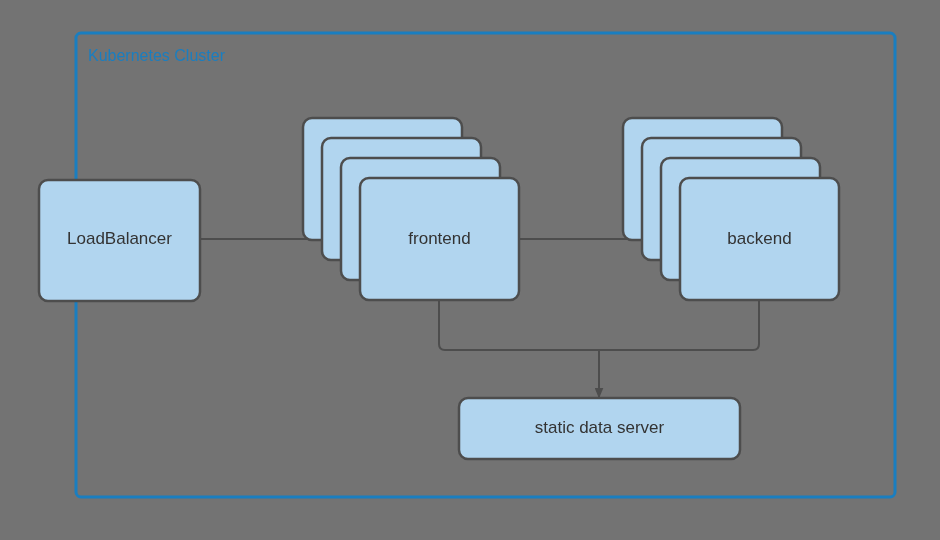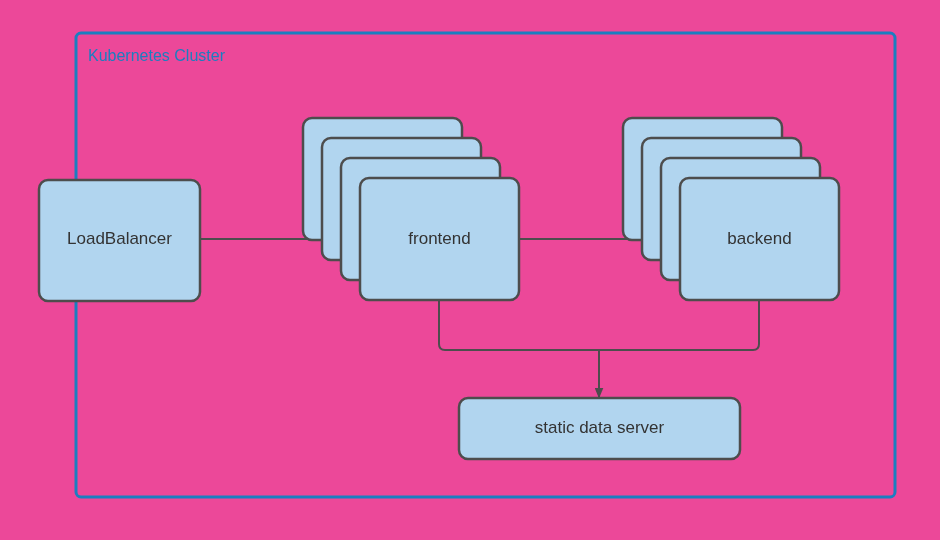--- a/index.html
+++ b/index.html
@@ -10,21 +10,21 @@
   body {
     width: 940px;
     height: 540px;
     font-family: "Liberation Sans", sans-serif;
     overflow: hidden;
   }
   #canvas {
     position: relative;
     width: 940px;
     height: 540px;
-    background: #ec4899;
+    background: #737373;
   }
   svg.layer {
     position: absolute;
     left: 0;
     top: 0;
     width: 940px;
     height: 540px;
   }
   .node-label {
     font-family: "Liberation Sans", sans-serif;

